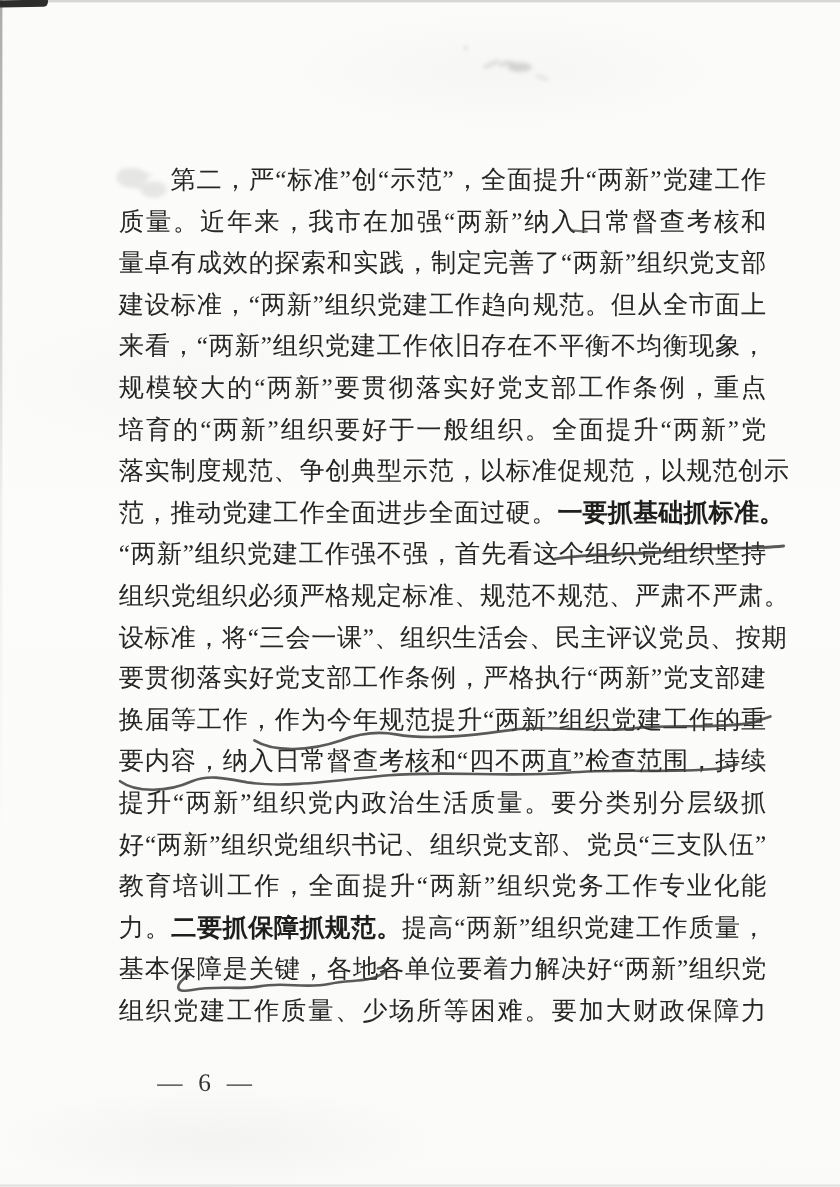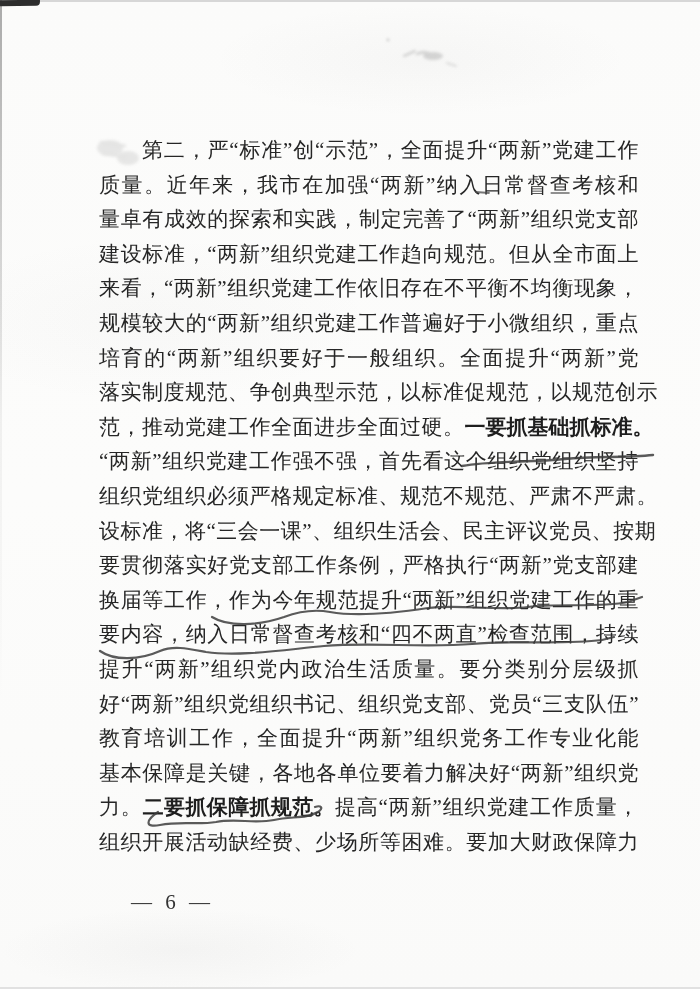--- a/index.html
+++ b/index.html
@@ -56,36 +56,36 @@
   <div class="edge-left"></div>
   <div class="edge-bottom"></div>
   <div class="corner-mark"></div>
 
   <div class="textblock">
       <div class="line indent"><span class="seg">第二，严“标准”创“示范”，全面提升“两新”党建工作</span></div>
       <div class="line"><span class="seg">质量。近年来，我市在加强“两新”纳入日常督查考核和</span></div>
       <div class="line"><span class="seg">量卓有成效的探索和实践，制定完善了“两新”组织党支部</span></div>
       <div class="line"><span class="seg">建设标准，“两新”组织党建工作趋向规范。但从全市面上</span></div>
       <div class="line"><span class="seg">来看，“两新”组织党建工作依旧存在不平衡不均衡现象，</span></div>
-      <div class="line"><span class="seg">规模较大的“两新”组织党建工作普遍好于小微组织，重点</span></div>
+      <div class="line"><span class="seg">规模较大的“两新”要贯彻落实好党支部工作条例，重点</span></div>
       <div class="line"><span class="seg">培育的“两新”组织要好于一般组织。全面提升“两新”党</span></div>
       <div class="line"><span class="seg">落实制度规范、争创典型示范，以标准促规范，以规范创示</span></div>
       <div class="line"><span class="seg">范，推动党建工作全面进步全面过硬。</span><span class="seg-bold">一要抓基础抓标准。</span></div>
       <div class="line"><span class="seg">“两新”组织党建工作强不强，首先看这个组织党组织坚持</span></div>
       <div class="line"><span class="seg">组织党组织必须严格规定标准、规范不规范、严肃不严肃。</span></div>
       <div class="line"><span class="seg">设标准，将“三会一课”、组织生活会、民主评议党员、按期</span></div>
       <div class="line"><span class="seg">要贯彻落实好党支部工作条例，严格执行“两新”党支部建</span></div>
       <div class="line"><span class="seg">换届等工作，作为今年规范提升“两新”组织党建工作的重</span></div>
       <div class="line"><span class="seg">要内容，纳入日常督查考核和“四不两直”检查范围，持续</span></div>
       <div class="line"><span class="seg">提升“两新”组织党内政治生活质量。要分类别分层级抓</span></div>
       <div class="line"><span class="seg">好“两新”组织党组织书记、组织党支部、党员“三支队伍”</span></div>
       <div class="line"><span class="seg">教育培训工作，全面提升“两新”组织党务工作专业化能</span></div>
+      <div class="line"><span class="seg">力。</span><span class="seg-bold">二要抓保障抓规范。</span><span class="seg">提高“两新”组织党建工作质量，</span></div>
       <div class="line"><span class="seg">基本保障是关键，各地各单位要着力解决好“两新”组织党</span></div>
-      <div class="line"><span class="seg">力。</span><span class="seg-bold">二要抓保障抓规范。</span><span class="seg">提高“两新”组织党建工作质量，</span></div>
-      <div class="line"><span class="seg">组织开展活动缺经费、少场所等困难。要加大财政保障力</span></div>
+      <div class="line"><span class="seg">组织党建工作质量、少场所等困难。要加大财政保障力</span></div>
     </div>
 
   <div class="footer-page-number">— 6 —</div>
 
   <svg class="pen-overlay" width="700" height="989" viewBox="0 0 700 989">
     <defs>
       <filter id="soft" x="-50%" y="-50%" width="200%" height="200%">
         <feGaussianBlur stdDeviation="1.6"></feGaussianBlur>
       </filter>
     </defs>

